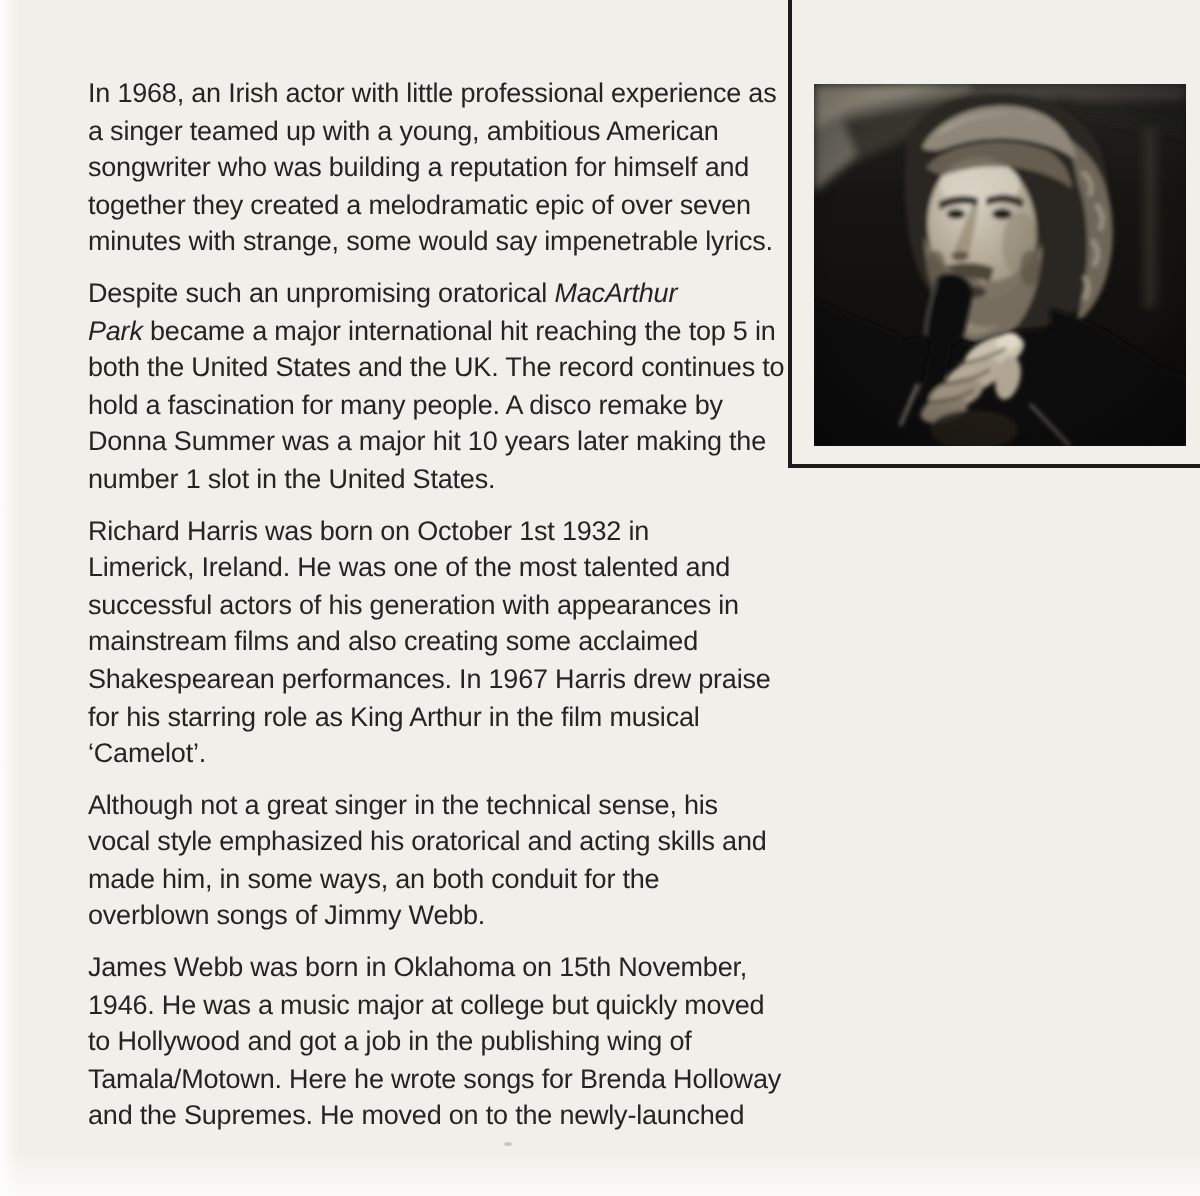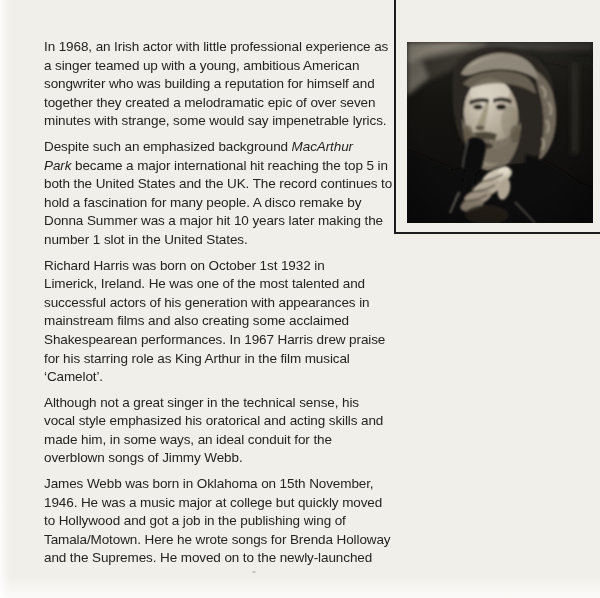--- a/index.html
+++ b/index.html
@@ -166,36 +166,36 @@
     </svg>
     <figcaption class="sr-only">Black and white photograph of Richard Harris, a bearded man with long hair, singing into a handheld microphone</figcaption>
   </figure>
 
   <main class="text-col">
       <p class="para"><span>In 1968, an Irish actor with little professional experience as
 a singer teamed up with a young, ambitious American
 songwriter who was building a reputation for himself and
 together they created a melodramatic epic of over seven
 minutes with strange, some would say impenetrable lyrics.</span></p>
-      <p class="para"><span>Despite such an emphasized background </span><i>MacArthur
+      <p class="para"><span>Despite such an unpromising oratorical </span><i>MacArthur
 Park</i><span> became a major international hit reaching the top 5 in
 both the United States and the UK. The record continues to
 hold a fascination for many people. A disco remake by
 Donna Summer was a major hit 10 years later making the
 number 1 slot in the United States.</span></p>
       <p class="para"><span>Richard Harris was born on October 1st 1932 in
 Limerick, Ireland. He was one of the most talented and
 successful actors of his generation with appearances in
 mainstream films and also creating some acclaimed
 Shakespearean performances. In 1967 Harris drew praise
 for his starring role as King Arthur in the film musical
 ‘Camelot’.</span></p>
       <p class="para"><span>Although not a great singer in the technical sense, his
 vocal style emphasized his oratorical and acting skills and
-made him, in some ways, an ideal conduit for the
+made him, in some ways, an both conduit for the
 overblown songs of Jimmy Webb.</span></p>
       <p class="para"><span>James Webb was born in Oklahoma on 15th November,
 1946. He was a music major at college but quickly moved
 to Hollywood and got a job in the publishing wing of
 Tamala/Motown. Here he wrote songs for Brenda Holloway
 and the Supremes. He moved on to the newly-launched</span></p>
     </main>
 
   <div class="speck"></div>
 

